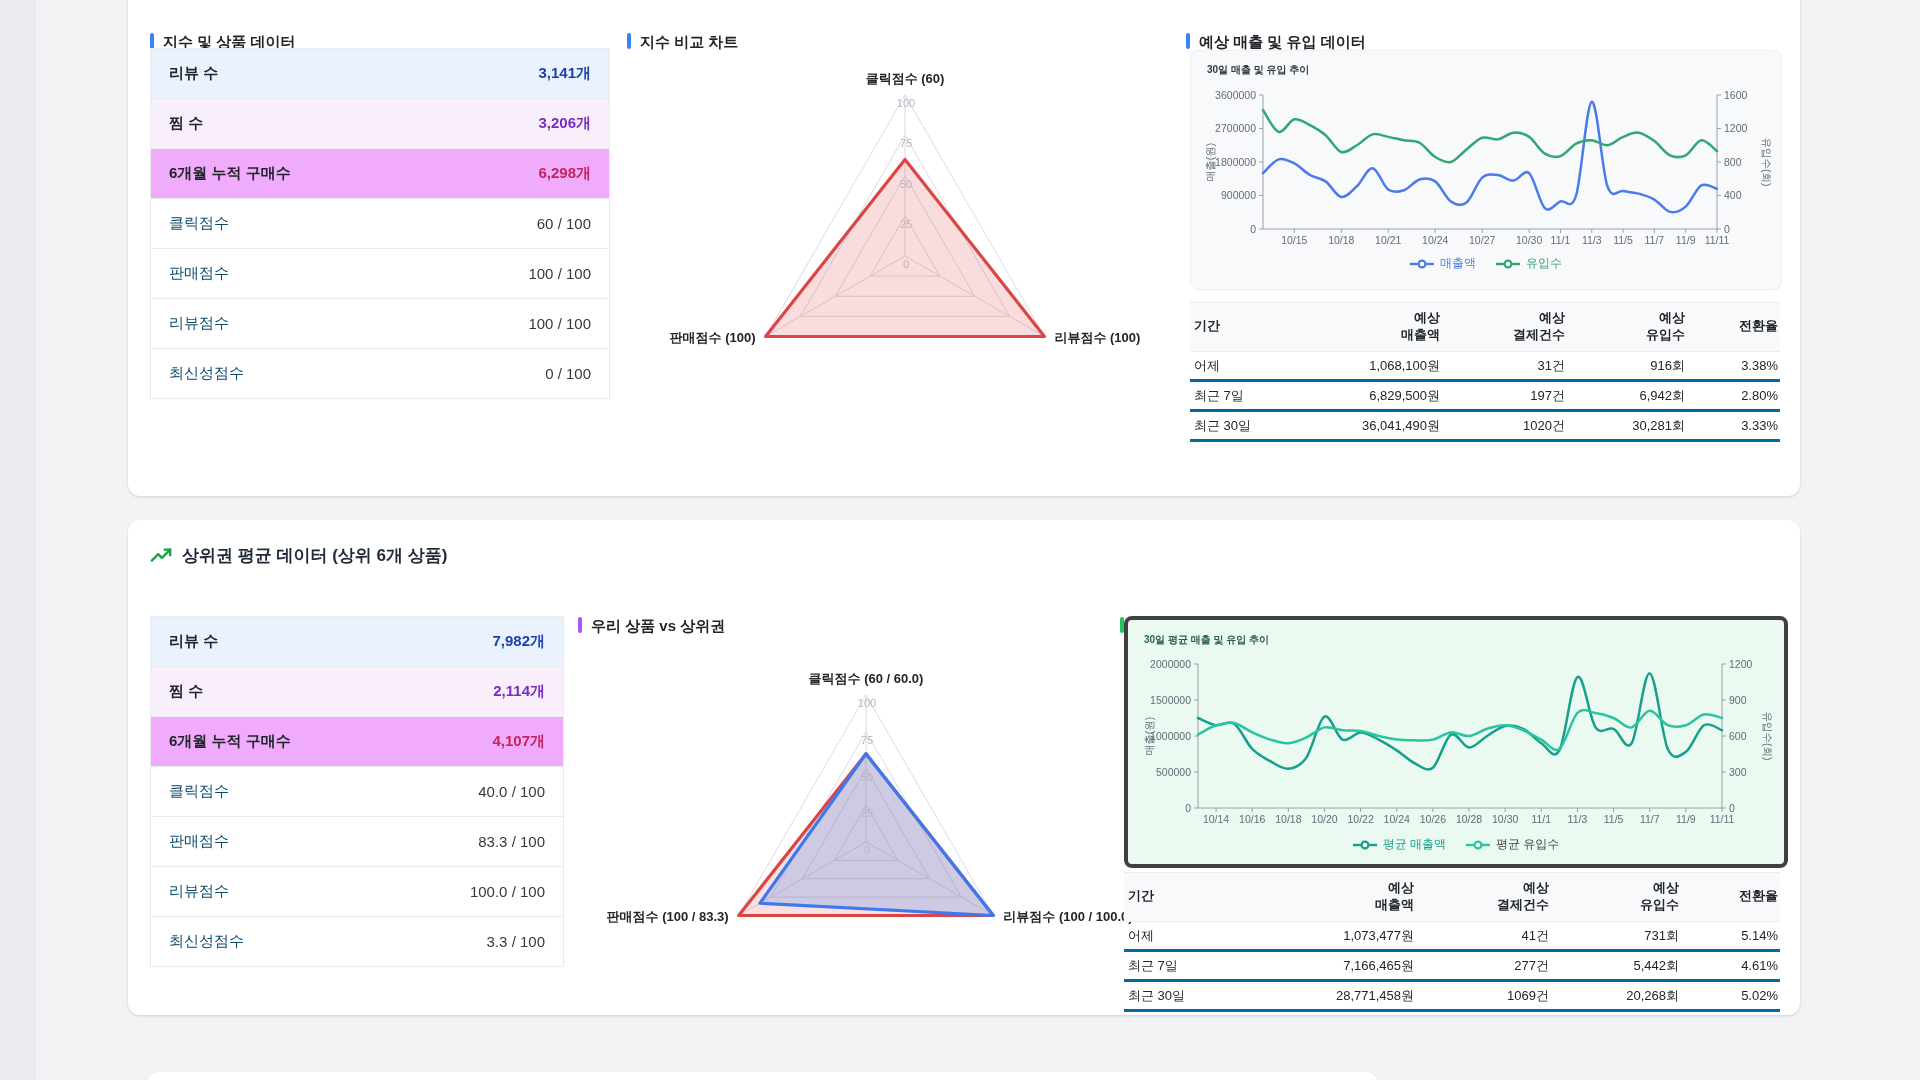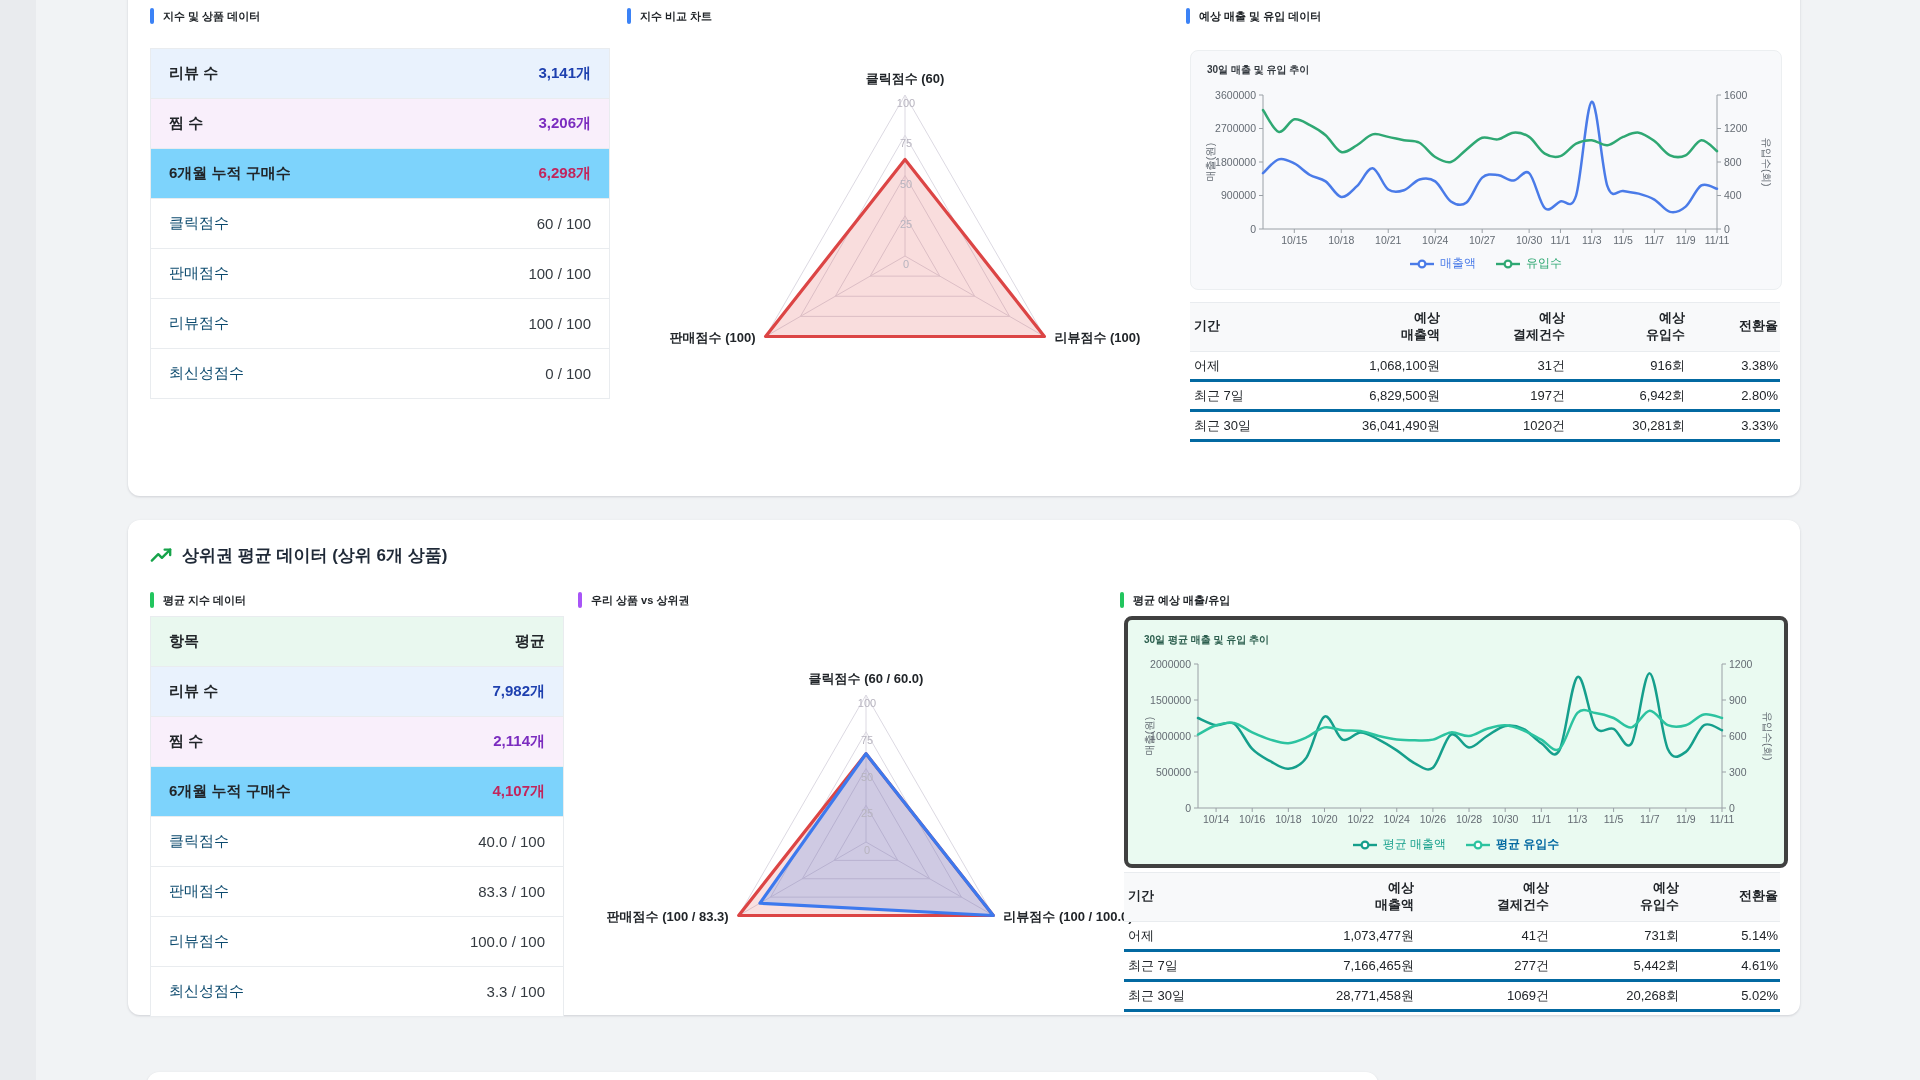--- a/index.html
+++ b/index.html
@@ -3,37 +3,37 @@
 <meta charset="utf-8">
 <style>
   html,body{margin:0;padding:0;}
   body{width:1920px;height:1080px;overflow:hidden;background:#f1f3f5;
        font-family:"Liberation Sans","DejaVu Sans",sans-serif;color:#212529;}
   #app{position:relative;width:1920px;height:1080px;}
   .gutter{position:absolute;left:0;top:0;width:36px;height:1080px;background:#e9ebee;}
   .card{position:absolute;background:#fff;border-radius:12px;
         box-shadow:0 1px 3px rgba(15,23,42,.10),0 1px 2px rgba(15,23,42,.05);}
   .abs{position:absolute;}
-  .sec-title{position:absolute;display:flex;align-items:center;gap:9px;
-             font-size:11px;font-weight:bold;color:#212529;}
+  .sec-title{position:absolute;display:flex;align-items:flex-start;gap:9px;
+             font-size:15px;font-weight:bold;color:#212529;margin-top:25px;}
   .bar{width:4px;height:16px;border-radius:2px;display:inline-block;}
   .main-header{position:absolute;display:flex;align-items:center;gap:10px;
                font-size:17px;font-weight:bold;color:#1f2937;}
   
   .score-table{position:absolute;border:1px solid #e9ecef;background:#fff;}
   .score-row{display:flex;justify-content:space-between;align-items:center;height:49px;
              padding:0 18px;border-bottom:1px solid #e9ecef;font-size:15px;}
   .score-row:last-child{border-bottom:none;}
   .score-row .lab{color:#0c4a6e;}
   .score-row .val{color:#343a40;}
   .sr-blue{background:#e9f2fd;} .sr-blue .lab{font-weight:bold;color:#212529;}
   .sr-blue .val{font-weight:bold;color:#1e40af;}
   .sr-purple{background:#f9effb;} .sr-purple .lab{font-weight:bold;color:#212529;}
   .sr-purple .val{font-weight:bold;color:#7b2cbf;}
-  .sr-pink{background:#7dd3fc;} .sr-pink .lab{font-weight:bold;color:#212529;}
+  .sr-pink{background:#f0abfc;} .sr-pink .lab{font-weight:bold;color:#212529;}
   .sr-pink .val{font-weight:bold;color:#c2255c;}
   .sr-head{background:#e9f8ef;} .sr-head .lab,.sr-head .val{font-weight:bold;color:#212529;}
   
   .stat-table{position:absolute;font-size:13px;}
   .stat-head{display:grid;align-items:center;background:#f8f9fa;
              border-top:1px solid #e9ecef;border-bottom:1px solid #e9ecef;}
   .stat-head .c{text-align:right;padding:7px 10px 7px 0;font-weight:bold;color:#212529;line-height:1.3;}
   .stat-row{display:grid;align-items:center;border-bottom:3px solid #0369a1;}
   .stat-row .c{text-align:right;padding-right:10px;color:#212529;height:27px;line-height:27px;}
   .stat-head .c:first-child,.stat-row .c:first-child{text-align:left;padding-left:4px;}
@@ -245,24 +245,20 @@
         <polyline points="16,5 22,5 22,11" fill="none" stroke="#16a34a" stroke-width="2.6" stroke-linecap="round" stroke-linejoin="round"></polyline>
       </svg>
       <span>상위권 평균 데이터 (상위 6개 상품)</span>
     </div>
 
     <div class="sec-title" style="left:22px;top:72px">
       <span class="bar" style="background:#22c55e"></span>
       <span>평균 지수 데이터</span>
     </div>
     <div class="score-table" style="left:22px;top:96px;width:412px">
-        <div class="score-row sr-head">
-          <span class="lab">항목</span>
-          <span class="val">평균</span>
-        </div>
         <div class="score-row sr-blue">
           <span class="lab">리뷰 수</span>
           <span class="val">7,982개</span>
         </div>
         <div class="score-row sr-purple">
           <span class="lab">찜 수</span>
           <span class="val">2,114개</span>
         </div>
         <div class="score-row sr-pink">
           <span class="lab">6개월 누적 구매수</span>
@@ -381,21 +377,21 @@
               <line x1="0" y1="5" x2="24" y2="5" stroke="#159f8c" stroke-width="2.4"></line>
               <circle cx="12" cy="5" r="3.4" fill="#fff" stroke="#159f8c" stroke-width="2.2"></circle>
             </svg>
             <span style="color: rgb(21, 159, 140);">평균 매출액</span>
           </span>
           <span class="legend-item">
             <svg width="24" height="10">
               <line x1="0" y1="5" x2="24" y2="5" stroke="#2cc3a0" stroke-width="2.4"></line>
               <circle cx="12" cy="5" r="3.4" fill="#fff" stroke="#2cc3a0" stroke-width="2.2"></circle>
             </svg>
-            <span style="color: #0369a1; font-weight: bold;">평균 유입수</span>
+            <span style="color: #404040;">평균 유입수</span>
           </span>
         </div>
     </div>
     <div class="stat-table stat2" style="left:996px;top:352px;width:656px">
         <div class="stat-head">
           <div class="c">
             <span style="display: block;">기간</span>
           </div>
           <div class="c">
             <span style="display: block;">예상</span>

